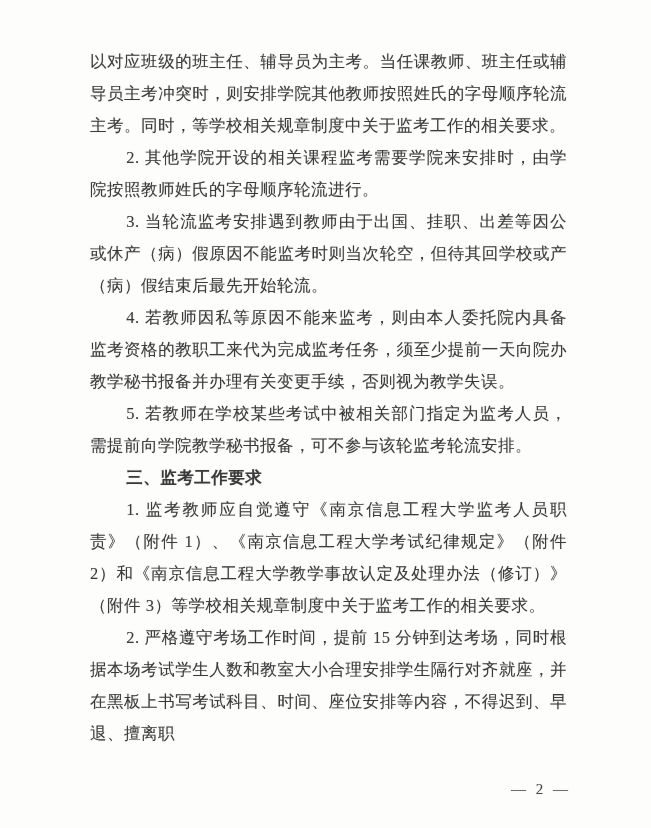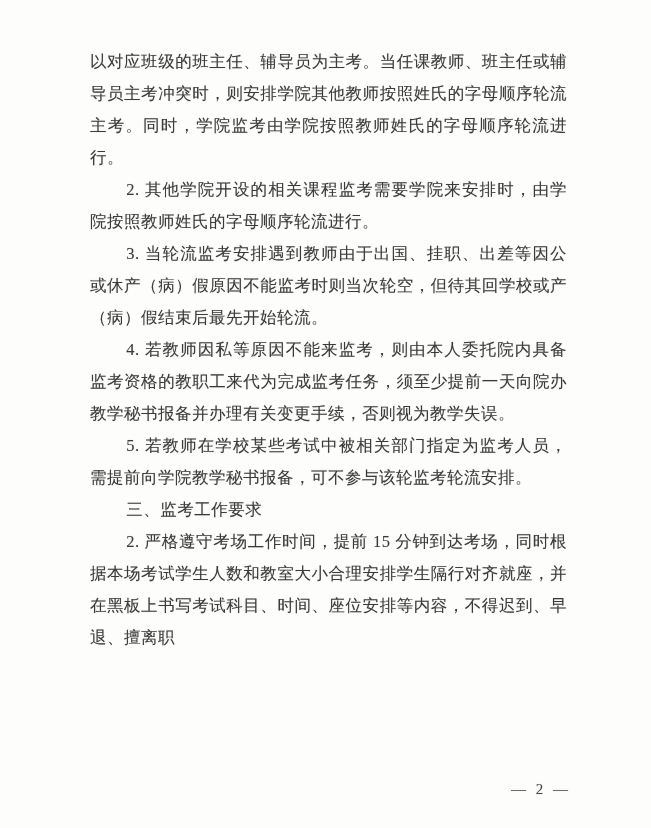--- a/index.html
+++ b/index.html
@@ -30,42 +30,43 @@
   }
   .text-block p {
     margin: 0;
     padding: 0;
   }
   .text-block p.numbered {
     text-indent: 2.2em;
   }
   .text-block p.heading {
     text-indent: 2.2em;
-    font-weight: normal;
+    font-weight: bold;
   }
   .text-block p.continuation {
     text-indent: 0;
   }
   .page-footer {
     position: absolute;
     right: 80px;
     bottom: 30px;
     font-size: 15px;
     color: #474747;
     letter-spacing: 3px;
     text-shadow: 0 0 1px rgba(90,90,90,0.3);
   }
 </style>
 </head>
 <body>
 
 <div class="page">
   <div class="text-block">
-      <p class="continuation">以对应班级的班主任、辅导员为主考。当任课教师、班主任或辅导员主考冲突时，则安排学院其他教师按照姓氏的字母顺序轮流主考。同时，学院监考由学院按照教师姓氏的字母顺序轮流进行。</p>
+      <p class="continuation">以对应班级的班主任、辅导员为主考。当任课教师、班主任或辅导员主考冲突时，则安排学院其他教师按照姓氏的字母顺序轮流主考。同时，等学校相关规章制度中关于监考工作的相关要求。</p>
       <p class="numbered">2. 其他学院开设的相关课程监考需要学院来安排时，由学院按照教师姓氏的字母顺序轮流进行。</p>
       <p class="numbered">3. 当轮流监考安排遇到教师由于出国、挂职、出差等因公或休产（病）假原因不能监考时则当次轮空，但待其回学校或产（病）假结束后最先开始轮流。</p>
       <p class="numbered">4. 若教师因私等原因不能来监考，则由本人委托院内具备监考资格的教职工来代为完成监考任务，须至少提前一天向院办教学秘书报备并办理有关变更手续，否则视为教学失误。</p>
       <p class="numbered">5. 若教师在学校某些考试中被相关部门指定为监考人员，需提前向学院教学秘书报备，可不参与该轮监考轮流安排。</p>
       <p class="heading">三、监考工作要求</p>
+      <p class="numbered">1. 监考教师应自觉遵守《南京信息工程大学监考人员职责》（附件 1）、《南京信息工程大学考试纪律规定》（附件 2）和《南京信息工程大学教学事故认定及处理办法（修订）》（附件 3）等学校相关规章制度中关于监考工作的相关要求。</p>
       <p class="numbered">2. 严格遵守考场工作时间，提前 15 分钟到达考场，同时根据本场考试学生人数和教室大小合理安排学生隔行对齐就座，并在黑板上书写考试科目、时间、座位安排等内容，不得迟到、早退、擅离职</p>
     </div>
   <div class="page-footer">— 2 —</div>
 </div>
 
 </body></html>

